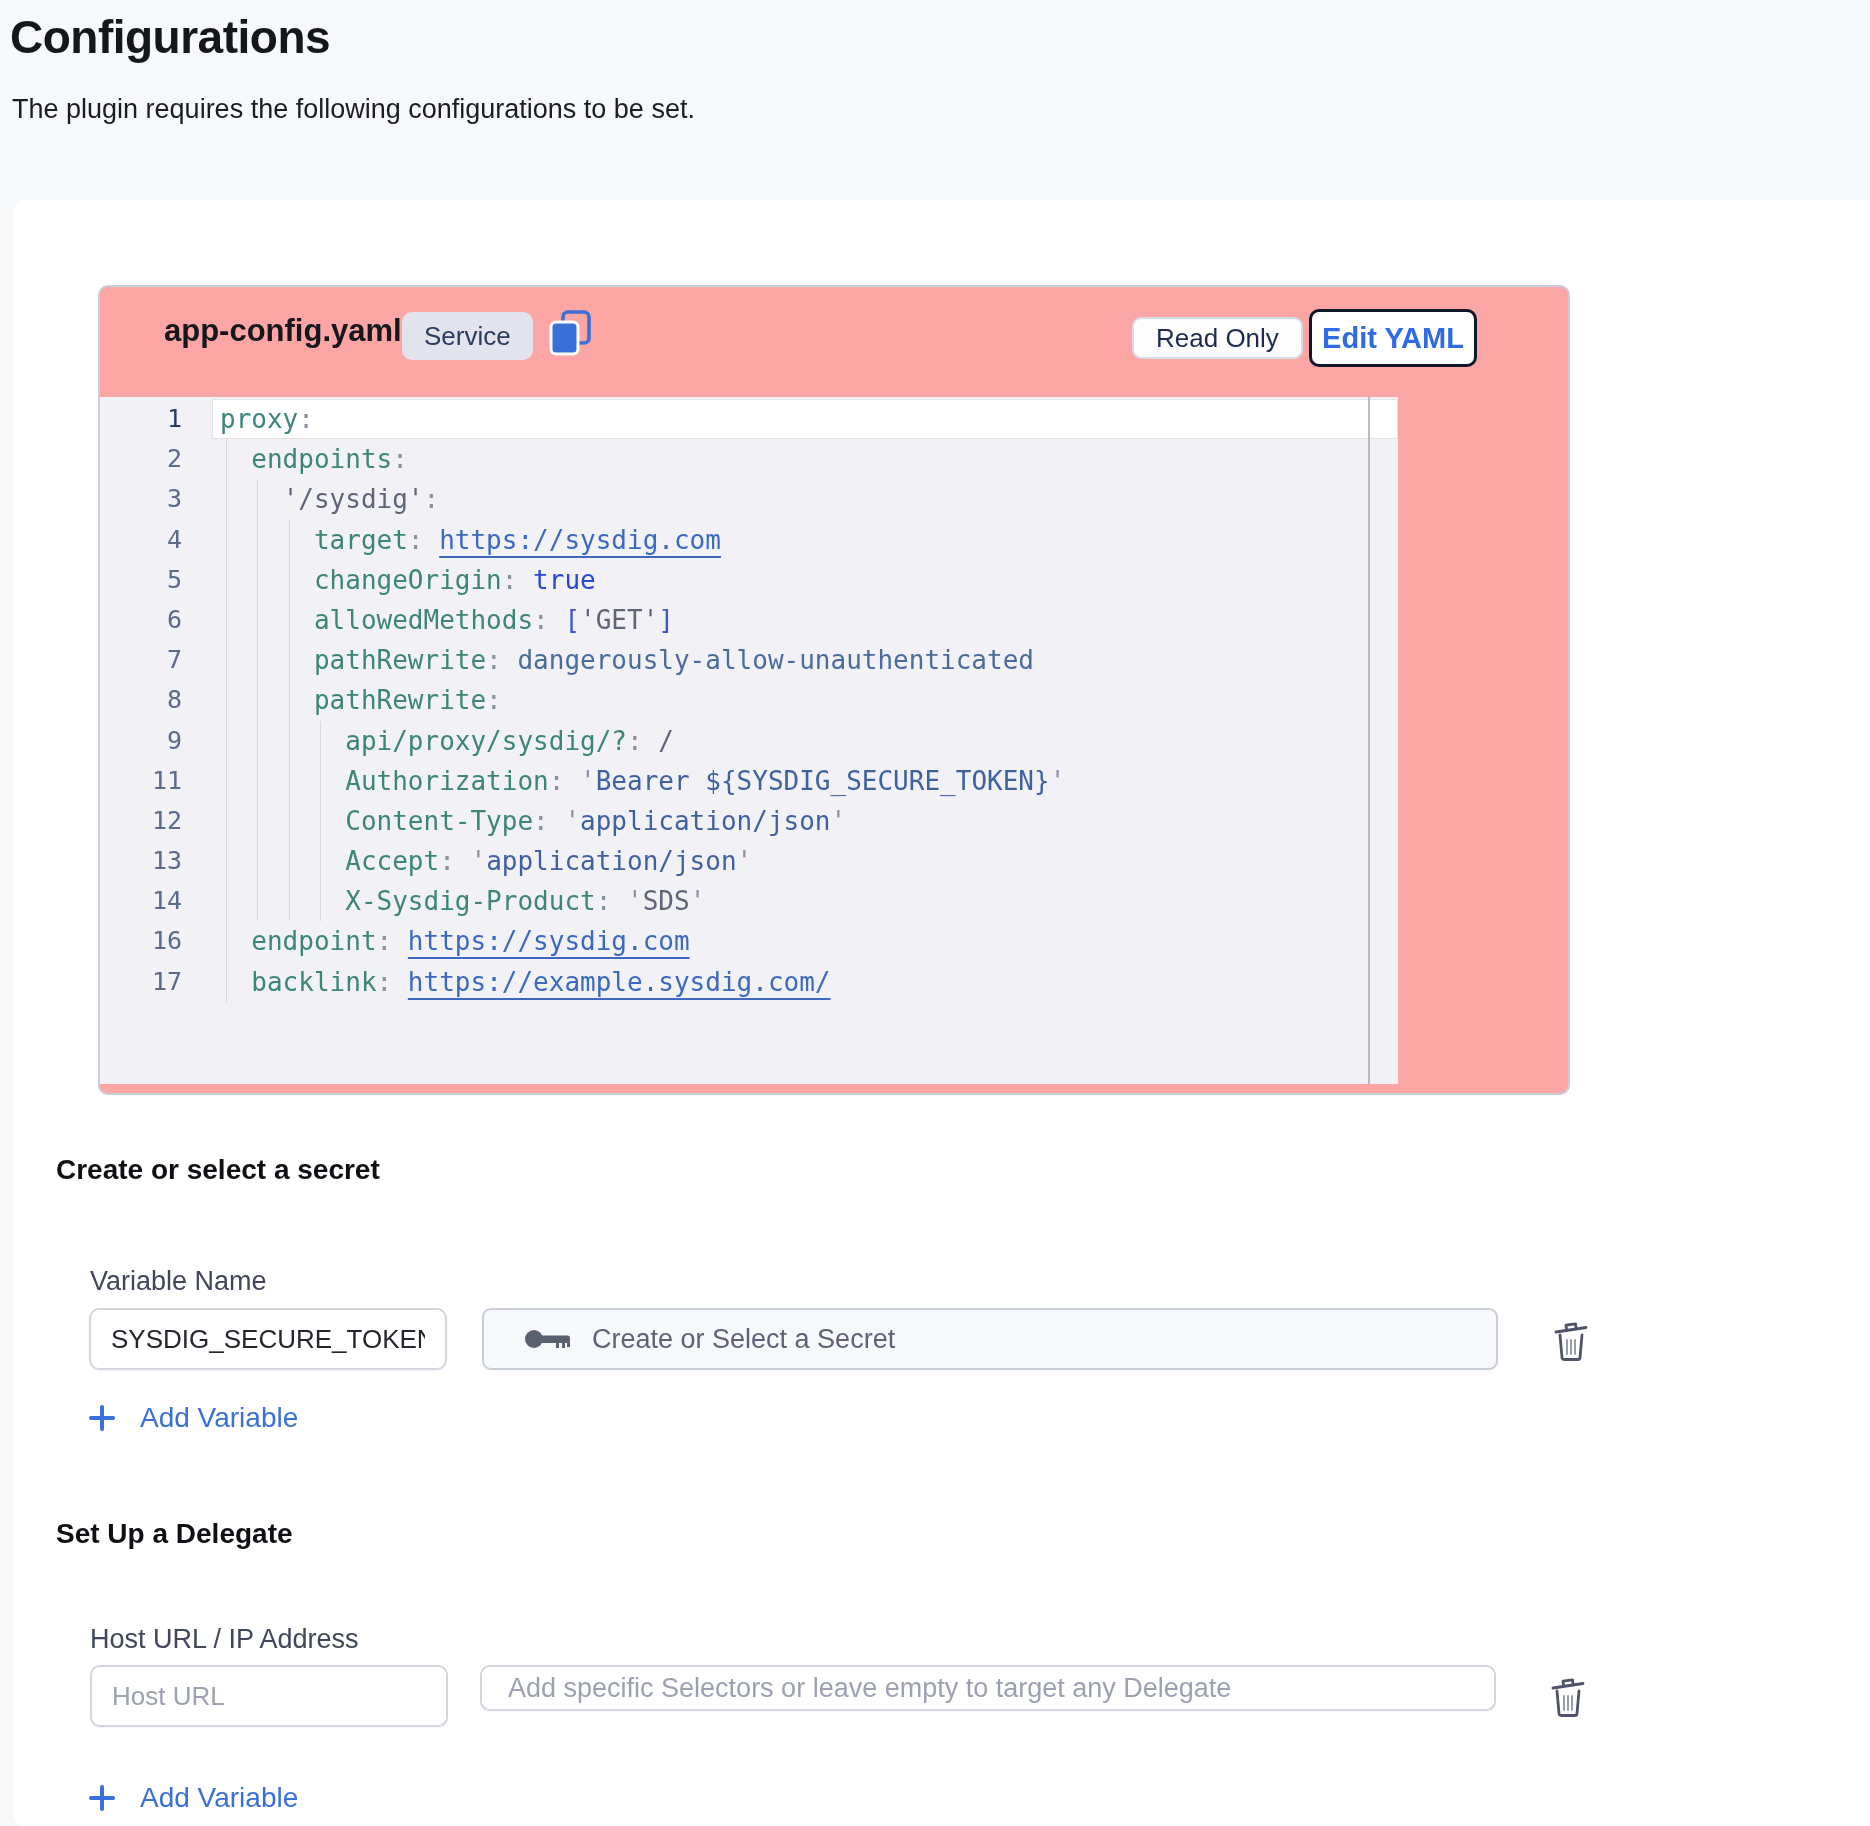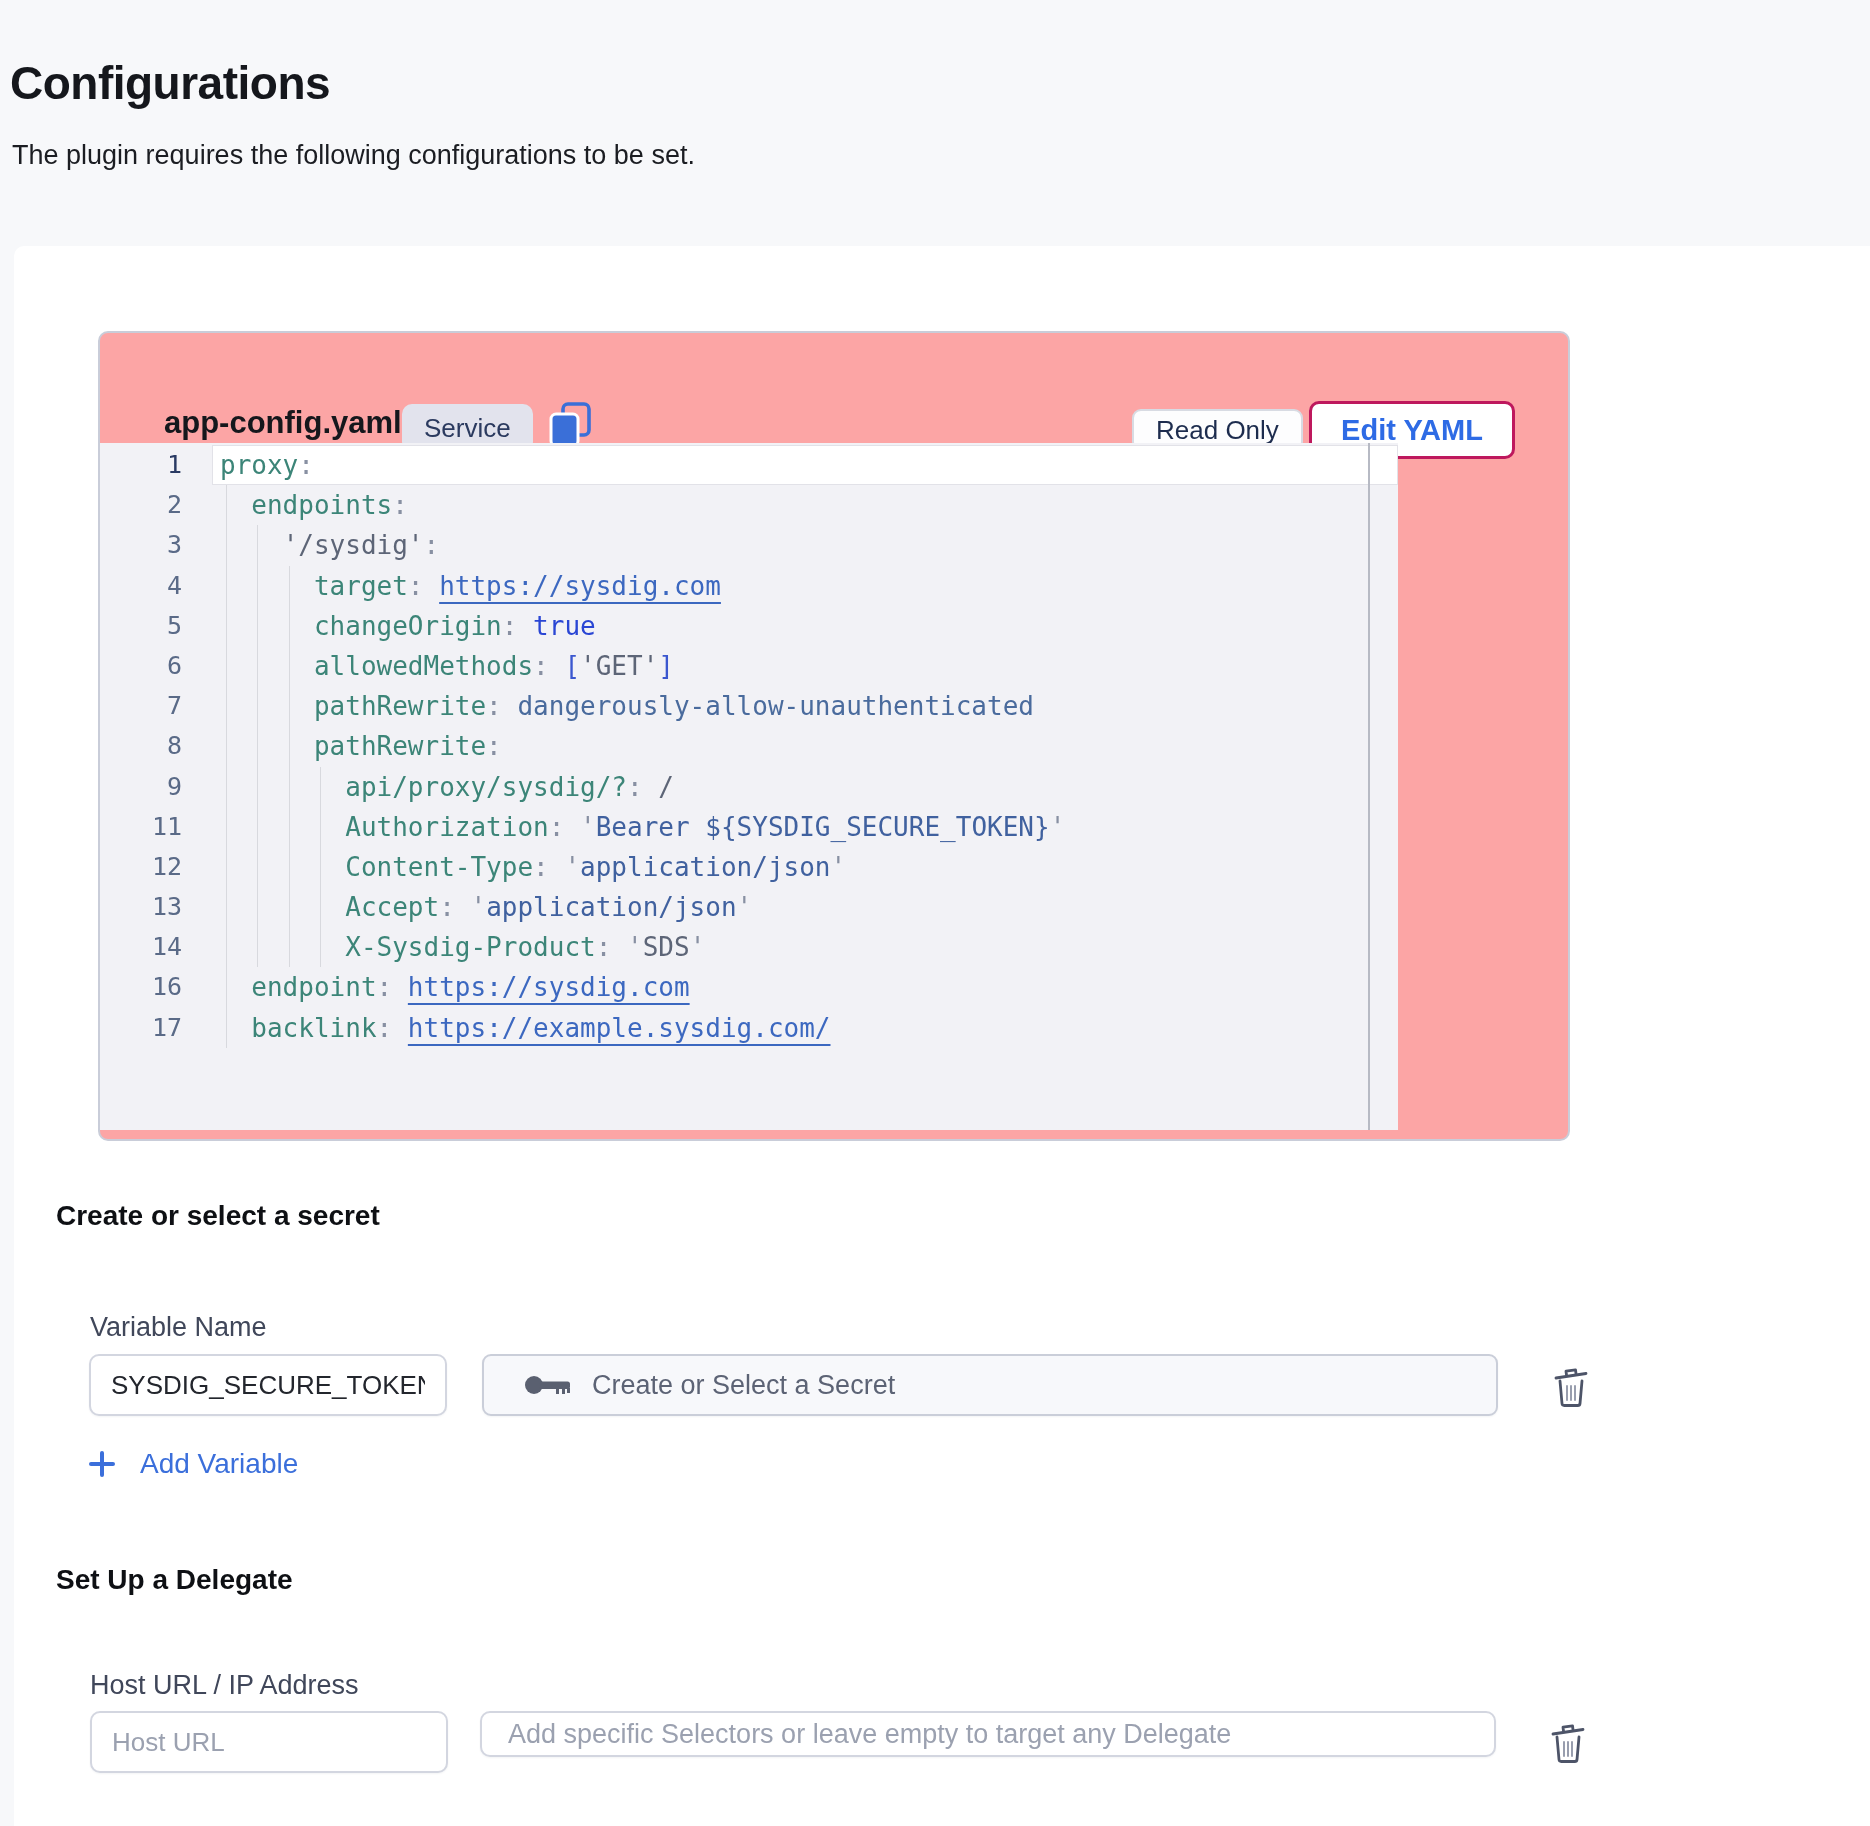--- a/index.html
+++ b/index.html
@@ -2,39 +2,39 @@
 <html><head>
 <meta charset="utf-8">
 <style>
   html,body{margin:0;padding:0;}
   body{
     width:1870px;height:1826px;position:relative;overflow:hidden;
     background:#f7f8fa;
     font-family:"Liberation Sans",sans-serif;
     -webkit-font-smoothing:antialiased;
   }
-  .abs{position:absolute;margin-top:46px;}
+  .abs{position:absolute;}
 
   
   .page-title{left:10px;top:10px;font-size:46px;font-weight:700;color:#15171c;letter-spacing:-.5px;}
   .page-subtitle{left:12px;top:94px;font-size:27px;color:#1b1d22;}
 
   
   .panel{left:14px;top:200px;width:1856px;height:1626px;background:#ffffff;border-radius:10px 0 0 10px;}
 
   
   .card{left:98px;top:285px;width:1472px;height:810px;background:#fca5a5;
         border:2px solid #c9cdd9;border-radius:10px;box-sizing:border-box;}
   .file-name{left:64px;top:26px;font-size:31px;font-weight:700;color:#15171c;}
   .badge{left:302px;top:25px;height:48px;padding:0 22px;background:#e2e3ed;color:#2b3a5f;
          font-size:26px;font-weight:500;border-radius:10px;display:flex;align-items:center;box-sizing:border-box;}
   .copy-btn{left:447px;top:20px;width:46px;height:52px;display:flex;align-items:center;justify-content:center;cursor:pointer;background:none;border:none;padding:0;}
   .read-only{left:1032px;top:30px;height:42px;padding:0 22px;background:#fdfdfe;border:2px solid #d8dbe3;
              border-radius:9px;font-size:26px;color:#1d2c4e;display:flex;align-items:center;box-sizing:border-box;}
-  .edit-yaml{left:1209px;top:22px;width:206px;height:58px;background:#fff;border:3px solid #be185d;
+  .edit-yaml{left:1209px;top:22px;width:168px;height:58px;background:#fff;border:3px solid #0f172a;
              border-radius:10px;color:#2e6be5;font-size:29px;font-weight:700;
              display:flex;align-items:center;justify-content:center;box-sizing:border-box;cursor:pointer;}
 
   
   .code{position:absolute;left:0;top:110px;width:1298px;height:687px;background:#f2f2f6;
         font-family:"DejaVu Sans Mono",monospace;font-size:26px;}
   .lines{position:absolute;left:0;top:2px;right:0;}
   .line{display:flex;height:40.2px;line-height:40.2px;}
   .gutter{width:112px;text-align:right;padding-right:30px;box-sizing:border-box;
           color:#5a6a87;font-size:25px;flex:none;}

